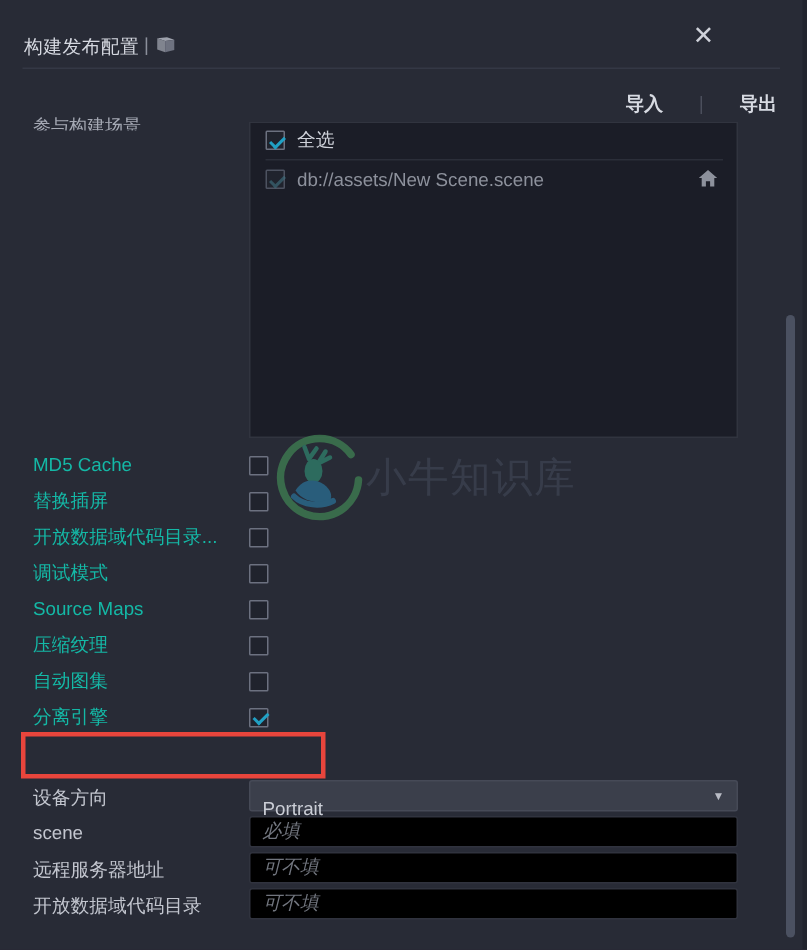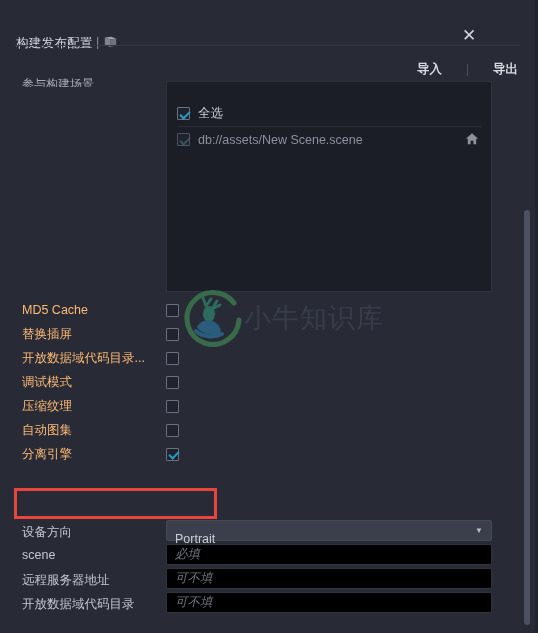--- a/index.html
+++ b/index.html
@@ -32,21 +32,21 @@
     top: 0;
     right: 0;
     width: 3px;
     height: 633px;
     background: #21242e;
   }
 
   
   .titlebar {
     position: absolute;
-    top: 15px; left: 0;
+    top: 3px; left: 0;
     width: 496px;
     height: 45px;
   }
   .title-text {
     position: absolute;
     left: 16px;
     top: 20px;
     font-size: 12.5px;
     color: #d5d8e0;
     letter-spacing: .3px;
@@ -137,21 +137,21 @@
     border: 1px solid #31343f;
   }
   .scene-row {
     position: relative;
     height: 23px;
     display: flex;
     align-items: center;
     padding-left: 10px;
     cursor: pointer;
   }
-  .scene-row.first { margin-top: 20px; }
+  .scene-row.first { margin-top: 0; }
   .scene-row-divider {
     height: 1px;
     background: #2b2e39;
     margin: 1px 9px 1px 10px;
   }
   .scene-label {
     margin-left: 8px;
     font-size: 12.5px;
     color: #cfd2da;
     white-space: nowrap;
@@ -234,21 +234,21 @@
   .opt-row {
     position: relative;
     height: 24px;
     display: flex;
     align-items: center;
   }
   .opt-label {
     position: absolute;
     left: 22px;
     font-size: 12.5px;
-    color: #fdba74;
+    color: #14b8a6;
     white-space: nowrap;
     max-width: 140px;
     overflow: hidden;
     text-overflow: ellipsis;
   }
   .opt-cb-wrap {
     position: absolute;
     left: 166px;
     display: flex;
     align-items: center;
@@ -428,20 +428,26 @@
       </span>
     </div>
 
     <div class="opt-row">
       <span class="opt-label">调试模式</span>
       <span class="opt-cb-wrap">
         <span class="cb"></span>
       </span>
     </div>
 
+    <div class="opt-row">
+      <span class="opt-label">Source Maps</span>
+      <span class="opt-cb-wrap">
+        <span class="cb"></span>
+      </span>
+    </div>
 
     <div class="opt-row">
       <span class="opt-label">压缩纹理</span>
       <span class="opt-cb-wrap">
         <span class="cb"></span>
       </span>
     </div>
 
     <div class="opt-row">
       <span class="opt-label">自动图集</span>

